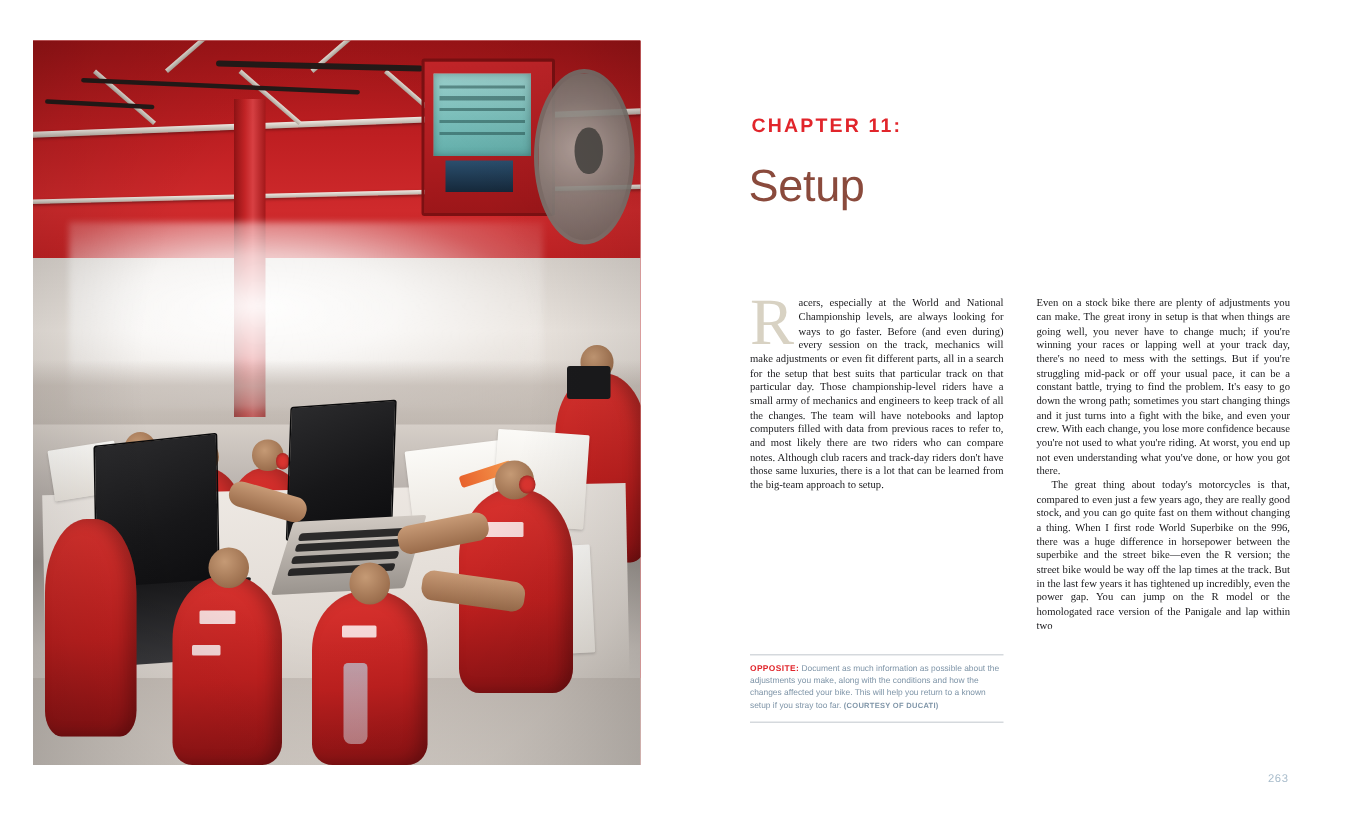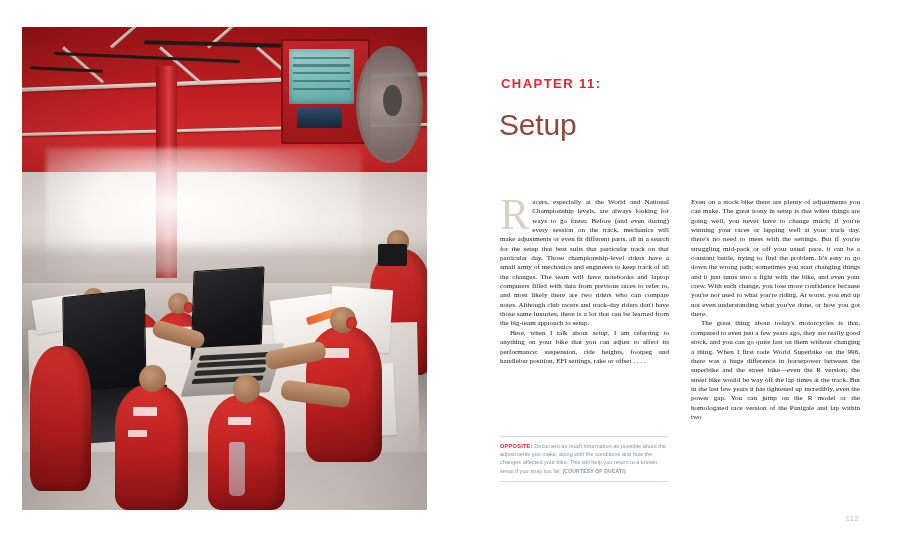--- a/index.html
+++ b/index.html
@@ -482,29 +482,28 @@
   <div id="text-page">
 
     <div id="chapter-label">CHAPTER 11:</div>
 
     <h1 id="chapter-title">Setup</h1>
 
     <div id="columns">
 
       <div class="col">
         <p><span id="dropcap">R</span><span>acers, especially at the World and National Championship levels, are always looking for ways to go faster. Before (and even during) every session on the track, mechanics will make adjustments or even fit different parts, all in a search for the setup that best suits that particular track on that particular day. Those championship-level riders have a small army of mechanics and engineers to keep track of all the changes. The team will have notebooks and laptop computers filled with data from previous races to refer to, and most likely there are two riders who can compare notes. Although club racers and track-day riders don't have those same luxuries, there is a lot that can be learned from the big-team approach to setup.</span></p>
-        <p><span>Here, when I talk about <span class="italic">setup</span>, I am referring to anything on your bike that you can adjust to affect its performance: suspension, ride heights, footpeg and handlebar position, EFI settings, rake or offset . . . .</span></p>
       </div>
 
       <div class="col">
         <p><span>Even on a stock bike there are plenty of adjustments you can make. The great irony in setup is that when things are going well, you never have to change much; if you're winning your races or lapping well at your track day, there's no need to mess with the settings. But if you're struggling mid-pack or off your usual pace, it can be a constant battle, trying to find the problem. It's easy to go down the wrong path; sometimes you start changing things and it just turns into a fight with the bike, and even your crew. With each change, you lose more confidence because you're not used to what you're riding. At worst, you end up not even understanding what you've done, or how you got there.</span></p>
         <p><span>The great thing about today's motorcycles is that, compared to even just a few years ago, they are really good stock, and you can go quite fast on them without changing a thing. When I first rode World Superbike on the 996, there was a huge difference in horsepower between the superbike and the street bike—even the R version; the street bike would be way off the lap times at the track. But in the last few years it has tightened up incredibly, even the power gap. You can jump on the R model or the homologated race version of the Panigale and lap within two</span></p>
       </div>
     </div>
 
     <div id="caption-box">
       <div id="caption-text"><span class="cap-lead">OPPOSITE:</span><span> Document as much information as possible about the adjustments you make, along with the conditions and how the changes affected your bike. This will help you return to a known setup if you stray too far. </span><span class="cap-credit">(COURTESY OF DUCATI)</span></div>
     </div>
 
-    <div id="folio">112</div>
+    <div id="folio">263</div>
   </div>
 
 </div>
 
 </body></html>

